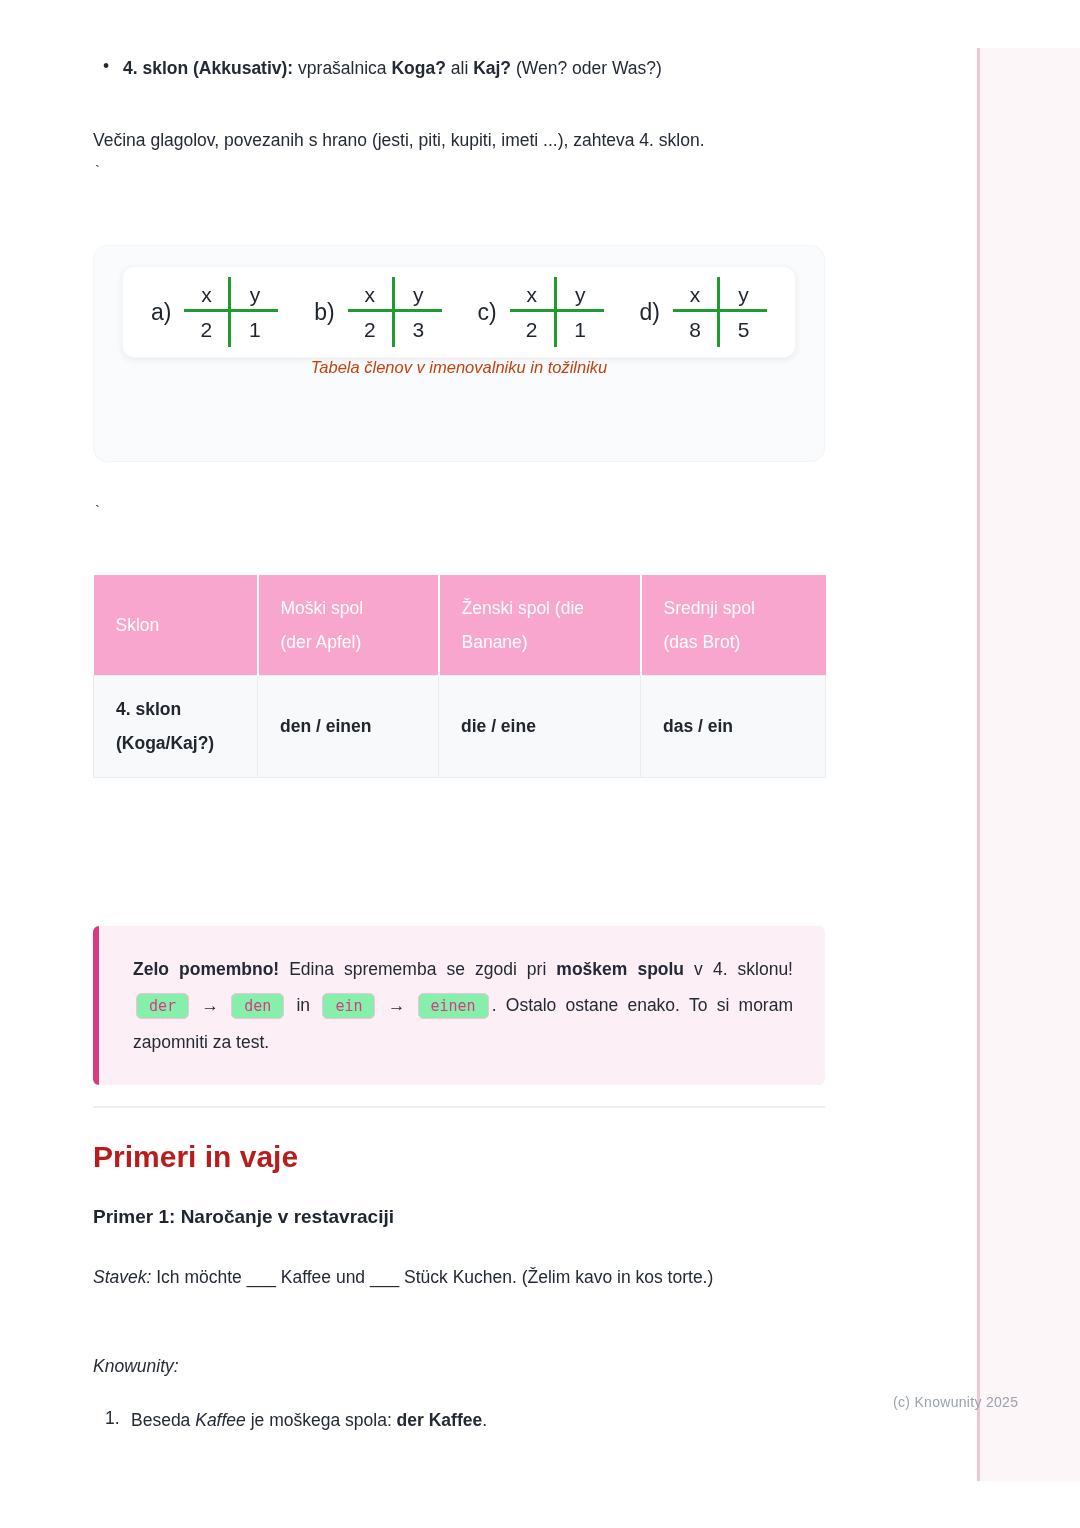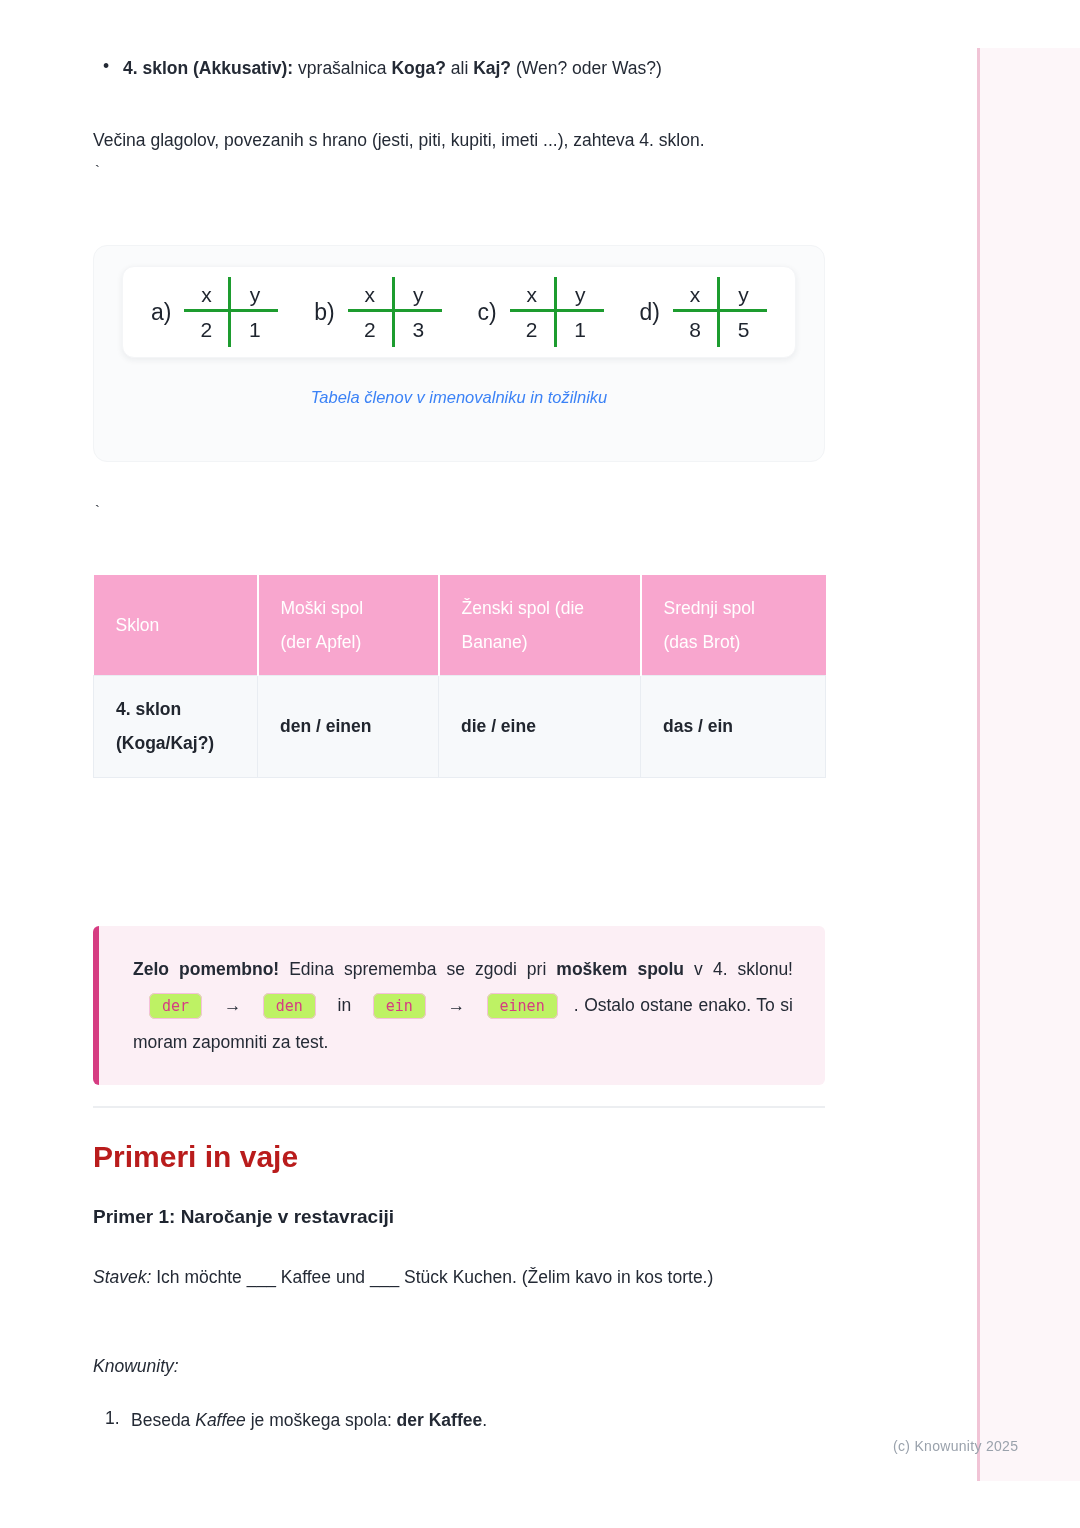--- a/index.html
+++ b/index.html
@@ -51,22 +51,22 @@
   .cross-label { font-size:23px; color:#1e242e; }
   .cross { display:grid; grid-template-columns:47px 47px; }
   .cross span {
     width:47px; height:35px; line-height:35px; text-align:center;
     font-size:21px; color:#1e242e;
   }
   .cross .tl { border-right:3px solid #1d9c2f; border-bottom:3px solid #1d9c2f; }
   .cross .tr { border-bottom:3px solid #1d9c2f; }
   .cross .bl { border-right:3px solid #1d9c2f; }
   .figure-caption {
-    margin-top:30px; text-align:center; font-style:italic;
-    font-size:16.5px; color:#3b82f6;
+    text-align:center; font-style:italic;
+    font-size:16.5px; color:#c2410c;
   }
 
   
   .decl-table { top:575px; border-collapse:collapse; width:732px; table-layout:fixed;border-radius:21px; }
   .decl-table th {
     background:#f8a6ce; color:#ffffff; font-weight:400; font-size:17.5px;
     text-align:left; vertical-align:middle; padding:16px 22px; line-height:1.95;
     border-right:2px solid #ffffff;
   }
   .decl-table th:last-child { border-right:none; }
@@ -79,37 +79,37 @@
   .cell-line { display:block; }
 
   
   .callout {
     top:926px; background:#fceff5; border-left:6px solid #d63c82;
     border-radius:6px; padding:25px 32px 25px 34px;
     font-size:17.5px; line-height:36px; text-align:justify; white-space:pre-wrap;
   }
   .chip {
     font-family:"DejaVu Sans Mono", monospace; font-size:15px; color:#d63c82;
-    background:#bef264; border:1px solid #f5c0db; border-radius:6px;
-    padding:3px 12px; margin:0 16px; white-space:nowrap;
+    background:#86efac; border:1px solid #f5c0db; border-radius:6px;
+    padding:3px 12px; margin:0 3px; white-space:nowrap;
   }
 
   .divider { top:1106px; border-top:2px solid #eceef1; height:0; }
 
   .section-heading { top:1140px; font-size:30px; font-weight:700; color:#b91c1c; }
   .example-title { top:1206px; font-size:19px; font-weight:700; color:#1f2530; }
 
   .sentence { top:1258px; text-align:justify; line-height:38px; }
   .reflection { top:1354px; }
 
   .list-item { top:1408px; display:flex; padding-left:12px; }
   .list-num { width:26px; font-size:17.5px; color:#242a35; }
 
   .copyright {
-    position:absolute; left:893px; top:1438px; z-index:2;
+    position:absolute; left:893px; top:1394px; z-index:2;
     font-size:14px; color:#9aa2ac; letter-spacing:0.3px;
   }
 </style>
 </head>
 <body>
 
 <div class="side-panel"></div>
 
 <div class="content">
 

